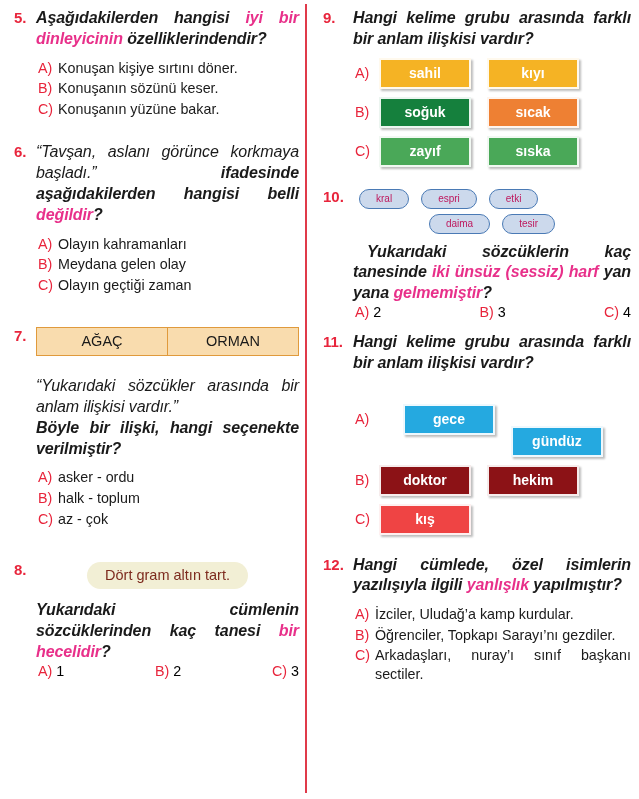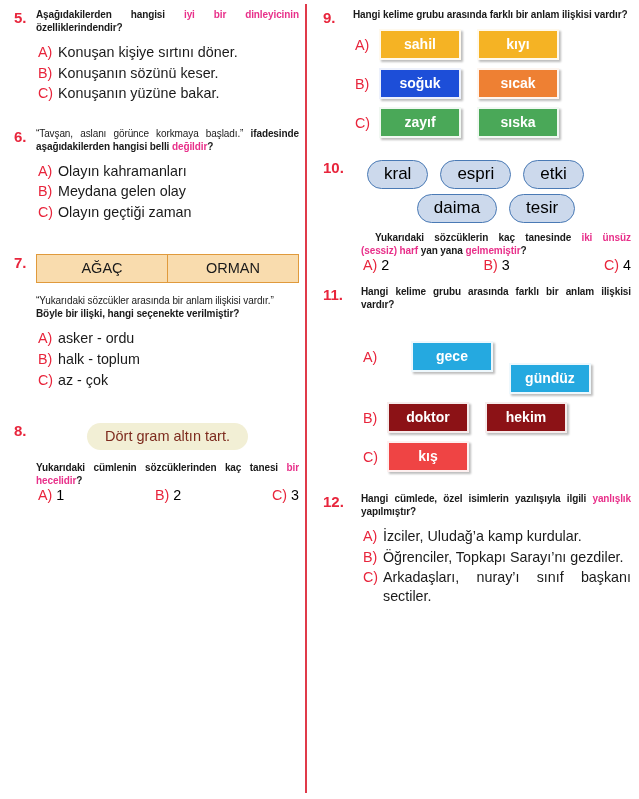--- a/index.html
+++ b/index.html
@@ -49,26 +49,27 @@
     font-size: 15px;
     flex: 0 0 auto;
     padding-top: 1px;
   }
   .col .qnum { width: 30px; padding-left: 8px; }
   .col.right .qnum { width: 34px; padding-left: 4px; }
 
   .qbody { flex: 1 1 auto; min-width: 0; }
 
   .stem {
-    font-size: 10px;
+    font-size: 16px;
     font-weight: bold;
     color: #1a1a1a;
     line-height: 1.30;
     text-align: justify;
     letter-spacing: -0.1px;
+    font-style: italic;
   }
   .stem.normal { font-weight: normal; }
   .hl { color: #e8308a; }
 
   .opts { margin-top: 9px; }
   .opt {
     display: flex;
     font-size: 14.3px;
     color: #1a1a1a;
     line-height: 1.30;
@@ -91,21 +92,21 @@
   }
   .optrow .cell { flex: 1 1 0; }
   .optrow .cell:last-child { flex: 0 0 auto; }
   .optrow .optL { display: inline; width: auto; padding: 0 4px 0 0; }
 
   
   .wordtable {
     display: flex;
     border: 1.5px solid #e09a3c;
     background: #f9dcae;
-    margin-bottom: 11px;
+    margin-bottom: 20px;
     margin-top: 1px;
     align-items: center;
   }
   .wordtable .cellw {
     flex: 1 1 0;
     text-align: center;
     font-size: 14.5px;
     color: #1a1a1a;
     padding: 5px 0 6px 0;
   }
@@ -131,21 +132,21 @@
     align-items: center;
     margin-bottom: 8px;
   }
   .boxrow .optL {
     width: 26px;
     padding-left: 2px;
     font-size: 14.3px;
     color: #e8253c;
   }
   .wbox {
-    width: 82px;
+    width: 92px;
     text-align: center;
     color: #ffffff;
     font-weight: bold;
     font-size: 14px;
     padding: 5px 2px 6px 2px;
     margin-right: 16px;
     box-shadow: 2px 2px 2px rgba(0,0,0,0.26);
     border: 2px solid rgba(255,255,255,0.92);
     outline: 1px solid transparent;
   }
@@ -155,27 +156,27 @@
   .bluerow {
     display: flex;
     justify-content: center;
     margin-bottom: 5px;
   }
   .bluerow.r1 { justify-content: flex-start; }
   .bpill {
     background: #ccd9ec;
     border: 1.5px solid #4a7ab5;
     border-radius: 16px;
-    font-size: 17px;
-    color: #000000;
+    font-size: 10px;
+    color: #be185d;
     padding: 3px 16px 4px 16px;
     margin: 0 6px;
     text-align: center;
   }
-  .sp-top { margin-top: 12px; gap: 8px; }
+  .sp-top { margin-top: 12px; }
   .sp-q { margin-top: 22px; }
   .sp-q-lg { margin-top: 30px; }
   .indent-first { text-indent: 14px; }
 </style>
 </head>
 <body>
 
 <div class="page">
 
   <div class="divider"></div>
@@ -274,21 +275,21 @@
       <div class="qbody">
         <div class="stem">Hangi kelime grubu arasında farklı bir anlam ilişkisi vardır?</div>
         <div class="boxrows" id="q9rows">
             <div class="boxrow">
               <span class="optL">A)</span>
               <div class="wbox" style="background: rgb(245, 179, 36);">sahil</div>
               <div class="wbox" style="background: rgb(245, 179, 36);">kıyı</div>
             </div>
             <div class="boxrow">
               <span class="optL">B)</span>
-              <div class="wbox" style="background: #1d4ed8;">soğuk</div>
+              <div class="wbox" style="background: #15803d;">soğuk</div>
               <div class="wbox" style="background: rgb(238, 128, 51);">sıcak</div>
             </div>
             <div class="boxrow">
               <span class="optL">C)</span>
               <div class="wbox" style="background: rgb(74, 168, 88);">zayıf</div>
               <div class="wbox" style="background: rgb(74, 168, 88);">sıska</div>
             </div>
           </div>
       </div>
     </div>

